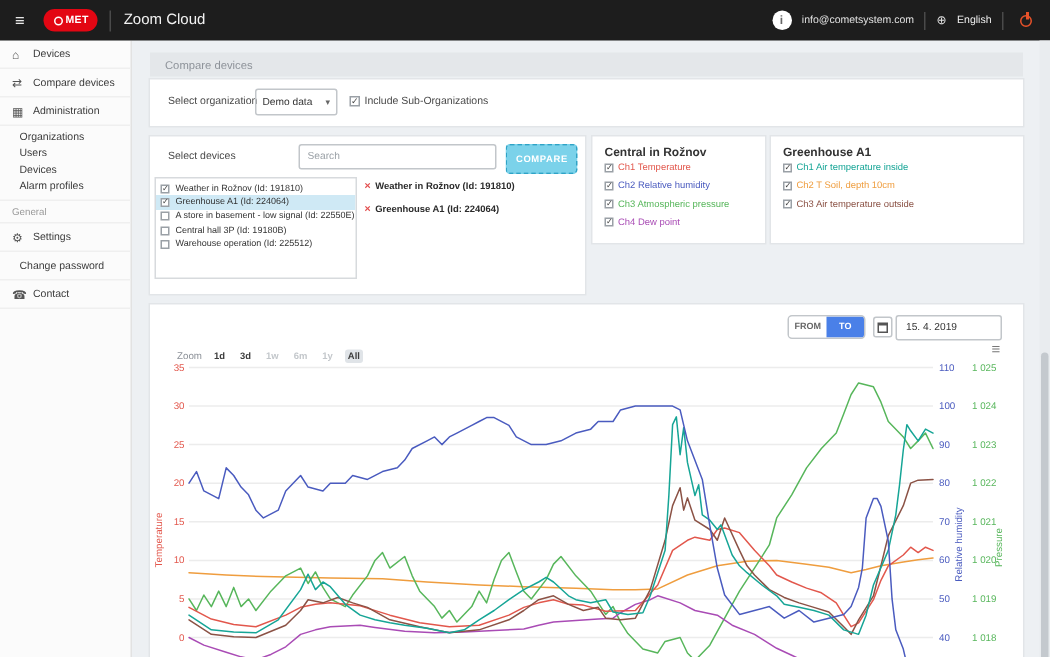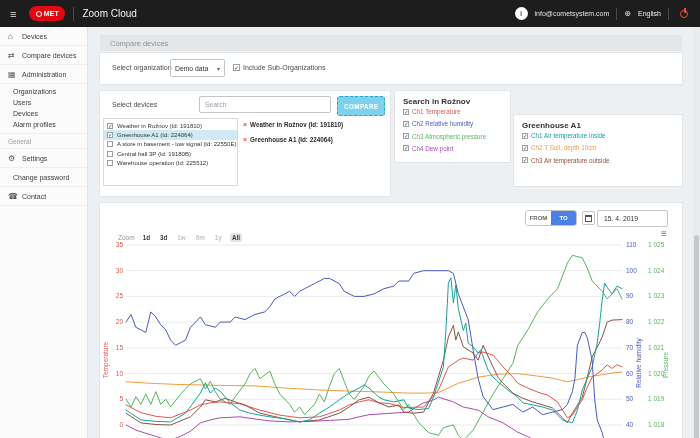--- a/index.html
+++ b/index.html
@@ -276,39 +276,39 @@
           <polyline points="26.0,222.0 35.9,227.1 50.8,231.8 60.7,234.9 70.6,236.9 80.6,233.3 90.5,228.2 100.4,219.9 110.3,216.9 120.2,214.8 130.2,214.3 140.1,213.8 150.0,215.3 169.8,217.9 189.7,218.9 209.5,218.4 229.4,217.4 249.2,216.3 259.1,213.8 269.0,211.7 283.9,210.7 298.8,209.7 308.7,209.1 313.7,205.5 323.6,199.9 333.5,196.8 338.5,194.2 353.4,198.9 363.3,204.0 378.2,207.1 388.1,213.8 403.0,219.9 417.8,229.2 427.8,233.8 437.7,238.5" fill="none" stroke="#a94bb5" stroke-width="1" stroke-linejoin="round" stroke-linecap="round"></polyline>
           <polyline points="26.0,201.9 40.9,209.7 55.8,213.3 70.6,214.8 90.5,207.1 100.4,201.9 110.3,199.9 120.2,198.9 140.1,200.9 159.9,207.1 179.8,212.2 199.6,214.8 219.4,213.8 239.3,207.1 249.2,201.9 259.1,198.9 269.0,196.8 279.0,199.9 288.9,200.4 303.8,204.5 323.6,204.0 338.5,187.0 348.4,163.9 358.3,157.2 363.3,155.1 373.2,157.2 378.2,150.0 383.1,149.0 393.0,152.1 403.0,163.9 412.9,174.2 417.8,180.3 427.8,185.0 437.7,189.1 447.6,192.2 457.5,198.9 462.5,207.1 467.4,214.8 472.4,212.2 482.3,196.8 487.3,183.9 492.2,174.2 502.2,167.0 507.1,161.8 512.1,165.4 517.0,161.8 522.0,163.9" fill="none" stroke="#e2574c" stroke-width="1" stroke-linejoin="round" stroke-linecap="round"></polyline>
           <polyline points="26.0,210.2 40.9,219.9 55.8,221.5 70.6,222.0 90.5,213.8 100.4,204.0 105.4,196.8 115.3,198.9 125.2,195.3 135.1,198.9 145.0,201.9 159.9,210.2 179.8,214.8 199.6,218.9 219.4,216.9 239.3,210.2 249.2,204.0 259.1,196.8 269.0,194.2 279.0,199.9 288.9,204.0 298.8,201.9 303.8,209.1 313.7,210.2 323.6,209.1 333.5,190.1 343.4,157.2 348.4,134.1 353.4,122.2 355.8,137.1 358.3,128.9 363.3,143.8 373.2,150.0 378.2,157.2 383.1,142.3 393.0,163.9 398.0,174.2 403.0,180.3 412.9,190.1 422.8,195.3 432.7,198.9 442.6,201.9 452.6,205.0 462.5,214.8 467.4,219.9 472.4,210.2 482.3,194.2 487.3,174.2 492.2,154.1 502.2,134.1 507.1,119.1 512.1,117.1 522.0,116.6" fill="none" stroke="#8b5245" stroke-width="1" stroke-linejoin="round" stroke-linecap="round"></polyline>
           <polyline points="26.0,207.1 40.9,216.9 55.8,218.4 70.6,218.9 85.5,210.2 100.4,190.1 105.4,179.8 110.3,190.1 115.3,185.0 120.2,188.1 130.2,199.9 140.1,207.1 150.0,210.2 159.9,212.2 169.8,213.8 184.7,215.8 199.6,218.9 209.5,216.9 219.4,210.2 229.4,204.0 239.3,196.8 249.2,190.1 259.1,185.0 264.1,181.9 269.0,185.0 279.0,194.2 283.9,196.8 293.8,198.9 303.8,196.8 308.7,205.0 318.6,206.6 328.6,205.5 333.5,194.2 343.4,163.9 345.9,127.4 348.4,80.1 350.9,74.9 353.4,100.1 355.8,82.1 358.3,105.3 363.3,127.4 365.8,120.2 368.2,140.2 373.2,143.8 378.2,150.0 380.6,146.9 388.1,167.0 393.0,174.2 398.0,178.8 407.9,187.0 417.8,194.2 422.8,199.9 432.7,201.9 442.6,204.0 452.6,207.1 462.5,216.9 472.4,219.9 477.4,207.1 482.3,187.0 492.2,163.9 497.2,140.2 499.7,120.2 502.2,97.0 504.6,80.1 507.1,84.2 512.1,90.9 517.0,83.1 522.0,85.7" fill="none" stroke="#16a596" stroke-width="1" stroke-linejoin="round" stroke-linecap="round"></polyline>
           <polyline points="26.0,119.1 31.0,111.4 35.9,124.3 45.8,129.4 50.8,108.9 55.8,114.0 60.7,121.7 65.7,126.9 70.6,137.1 75.6,142.3 85.5,137.1 90.5,124.3 100.4,114.0 105.4,121.7 115.3,124.3 120.2,119.1 130.2,119.1 135.1,114.0 145.0,116.6 155.0,111.4 164.9,108.9 169.8,103.7 174.8,96.0 184.7,90.9 189.7,88.3 194.6,93.4 199.6,88.3 204.6,85.7 214.5,80.6 219.4,78.0 224.4,75.4 229.4,75.4 239.3,80.6 244.2,88.3 254.2,93.4 264.1,93.4 274.0,90.9 283.9,85.7 293.8,83.1 298.8,78.0 308.7,78.0 313.7,70.3 323.6,67.7 338.5,67.7 348.4,67.7 353.4,70.3 358.3,90.9 368.2,116.6 373.2,147.4 378.2,175.7 383.1,193.7 393.0,206.6 403.0,204.0 412.9,201.4 422.8,209.1 432.7,204.0 442.6,211.7 452.6,209.1 462.5,206.6 467.4,201.4 472.4,188.6 474.9,175.7 477.4,142.3 482.3,129.4 484.8,129.4 487.3,134.6 492.2,157.7 494.7,196.3 497.2,216.9 502.2,229.7 504.6,240.0" fill="none" stroke="#4a5bbf" stroke-width="1" stroke-linejoin="round" stroke-linecap="round"></polyline>
         </svg>
       </div>
   </div>
 
 <div class="panel ch-panel" style="left: 307px; width: 115px;">
-      <div class="ch-title">Search in Rožnov</div>
+      <div class="ch-title">Central in Rožnov</div>
       <div class="ch-row" style="top: 17px;">
         <span class="cb on">✓</span>
         <span class="cl" style="color: rgb(226, 87, 76);">Ch1 Temperature</span>
       </div>
       <div class="ch-row" style="top: 29.3px;">
         <span class="cb on">✓</span>
         <span class="cl" style="color: rgb(74, 91, 191);">Ch2 Relative humidity</span>
       </div>
       <div class="ch-row" style="top: 41.6px;">
         <span class="cb on">✓</span>
         <span class="cl" style="color: rgb(87, 182, 91);">Ch3 Atmospheric pressure</span>
       </div>
       <div class="ch-row" style="top: 53.9px;">
         <span class="cb on">✓</span>
         <span class="cl" style="color: rgb(169, 75, 181);">Ch4 Dew point</span>
       </div>
     </div>
-    <div class="panel ch-panel" style="left: 426px; width: 168px; margin-top: 24px;">
+    <div class="panel ch-panel" style="left: 426px; width: 168px;">
       <div class="ch-title">Greenhouse A1</div>
       <div class="ch-row" style="top: 17px;">
         <span class="cb on">✓</span>
         <span class="cl" style="color: rgb(22, 165, 150);">Ch1 Air temperature inside</span>
       </div>
       <div class="ch-row" style="top: 29.3px;">
         <span class="cb on">✓</span>
         <span class="cl" style="color: rgb(239, 157, 62);">Ch2 T Soil, depth 10cm</span>
       </div>
       <div class="ch-row" style="top: 41.6px;">

